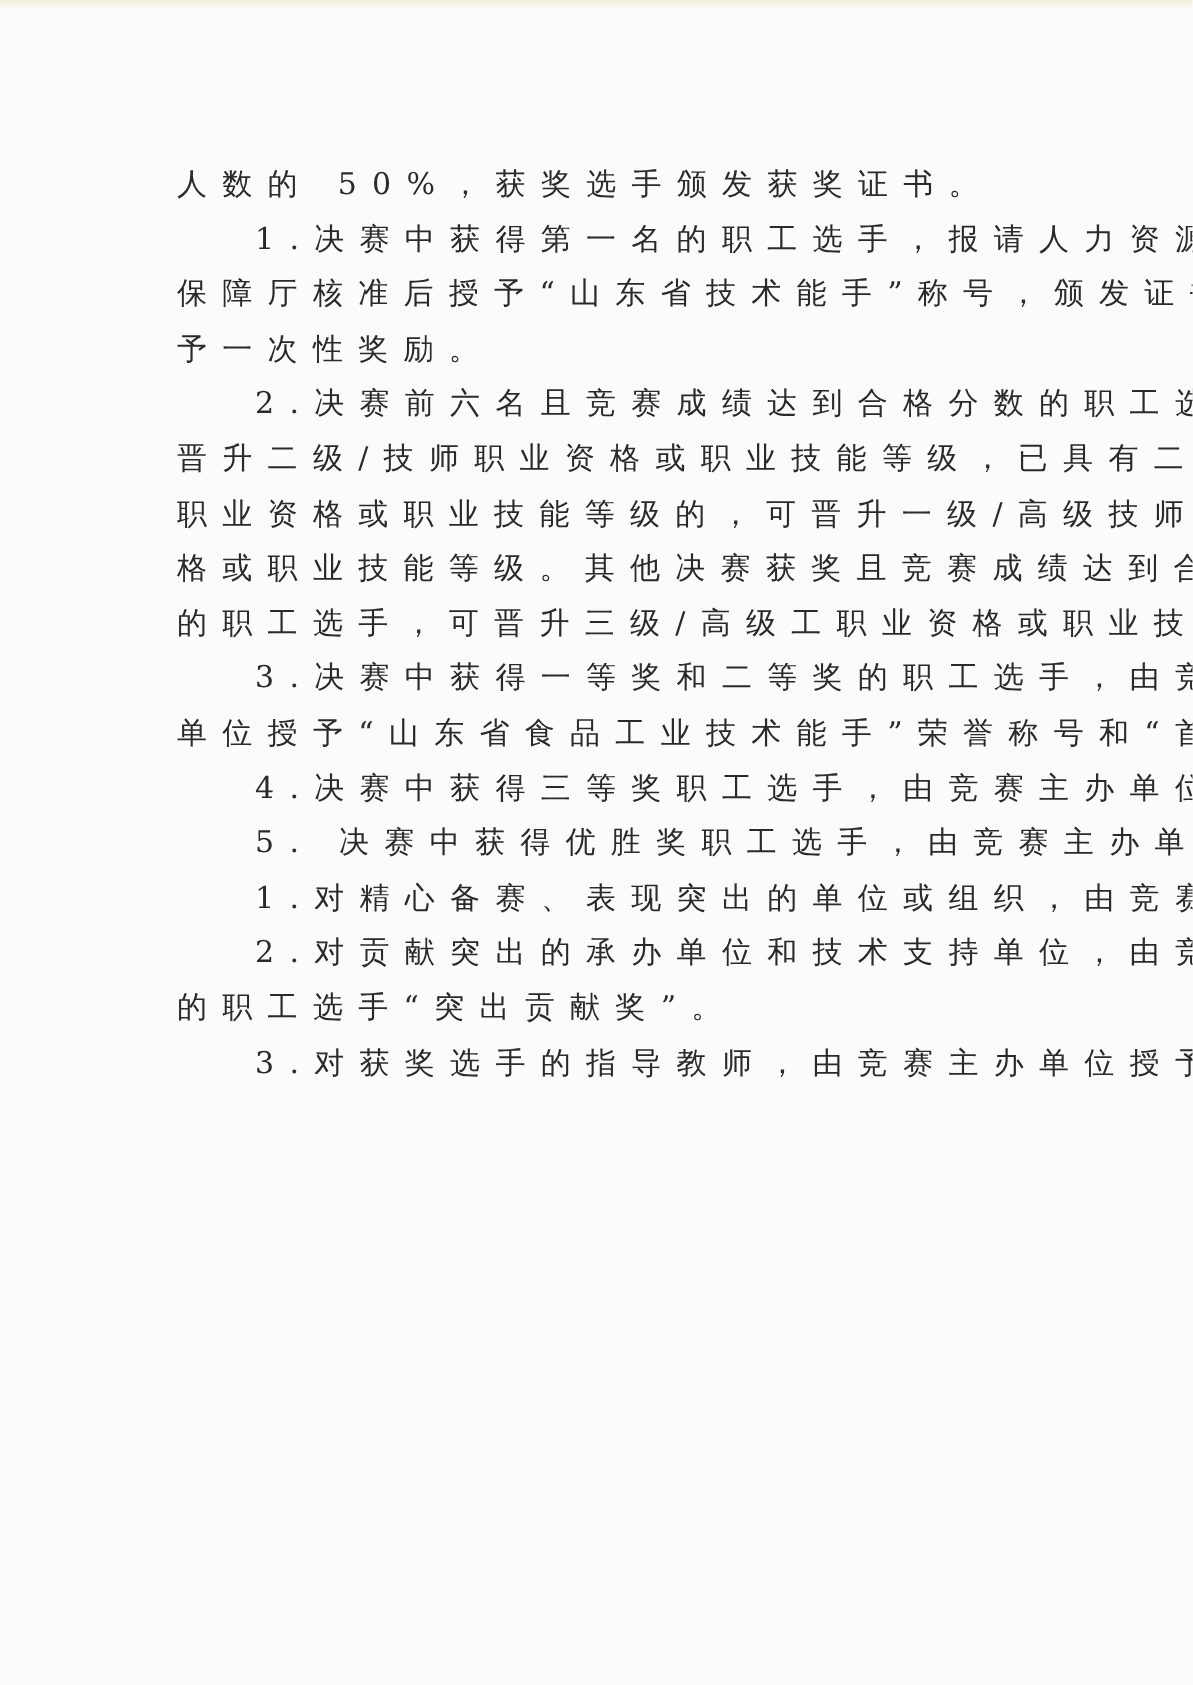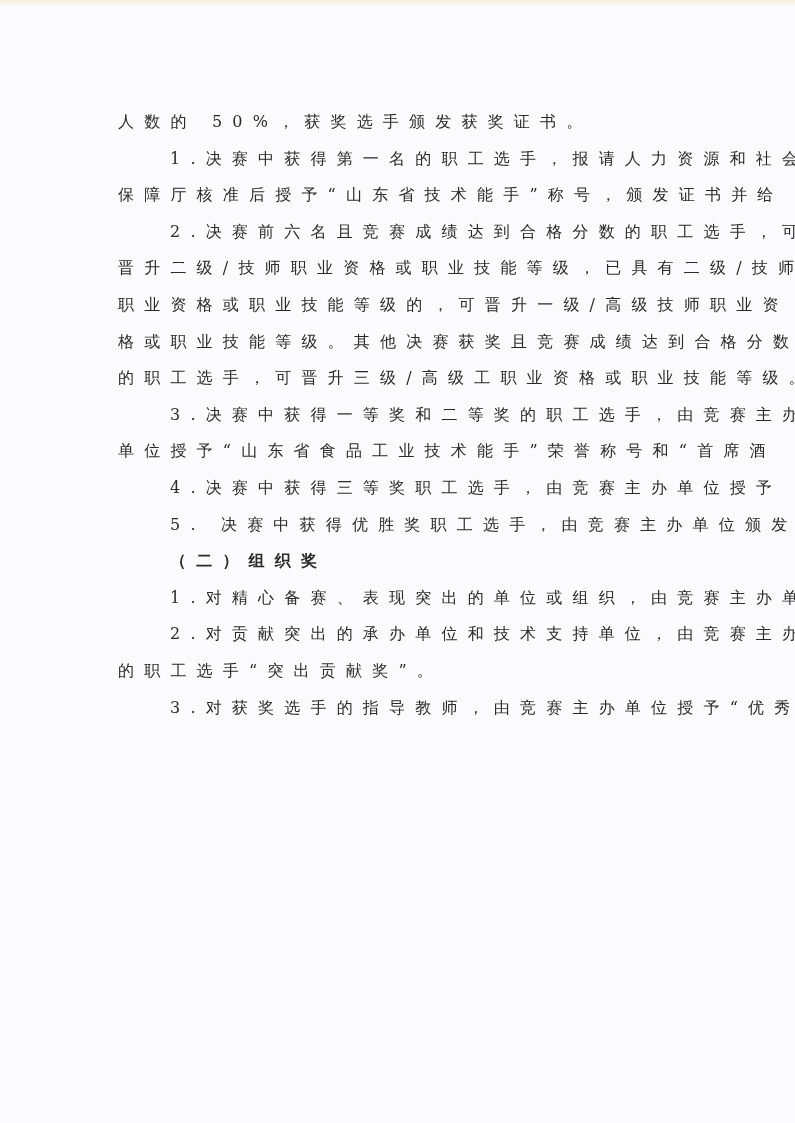--- a/index.html
+++ b/index.html
@@ -23,55 +23,55 @@
     }
     .page {
       position: absolute;
       left: 118px;
       top: 104px;
       width: 560px;
     }
     .line {
       height: 36.6px;
       line-height: 36.6px;
-      font-size: 16px;
+      font-size: 20px;
       letter-spacing: 10.2px;
       white-space: nowrap;
     }
     .indent { padding-left: 52px; }
     .heading {
       font-weight: bold;
       padding-left: 52px;
     }
   </style>
 </head>
 <body>
 
 <div class="top-strip"></div>
 
 <div class="page">
   <div class="line">人数的 50%，获奖选手颁发获奖证书。</div>
 
   <div class="line indent">1.决赛中获得第一名的职工选手，报请人力资源和社会</div>
   <div class="line">保障厅核准后授予“山东省技术能手”称号，颁发证书并给</div>
+  <div class="line">予一次性奖励。</div>
 
   <div class="line indent">2.决赛前六名且竞赛成绩达到合格分数的职工选手，可</div>
   <div class="line">晋升二级/技师职业资格或职业技能等级，已具有二级/技师</div>
   <div class="line">职业资格或职业技能等级的，可晋升一级/高级技师职业资</div>
   <div class="line">格或职业技能等级。其他决赛获奖且竞赛成绩达到合格分数</div>
   <div class="line">的职工选手，可晋升三级/高级工职业资格或职业技能等级。</div>
 
   <div class="line indent">3.决赛中获得一等奖和二等奖的职工选手，由竞赛主办</div>
   <div class="line">单位授予“山东省食品工业技术能手”荣誉称号和“首席酒</div>
 
   <div class="line indent">4.决赛中获得三等奖职工选手，由竞赛主办单位授予</div>
 
   <div class="line indent">5. 决赛中获得优胜奖职工选手，由竞赛主办单位颁发</div>
 
-  <div class="line heading">（二）组织奖</div>
 
   <div class="line indent">1.对精心备赛、表现突出的单位或组织，由竞赛主办单</div>
 
   <div class="line indent">2.对贡献突出的承办单位和技术支持单位，由竞赛主办</div>
   <div class="line">的职工选手“突出贡献奖”。</div>
 
   <div class="line indent">3.对获奖选手的指导教师，由竞赛主办单位授予“优秀</div>
 </div>
 
 </body></html>

